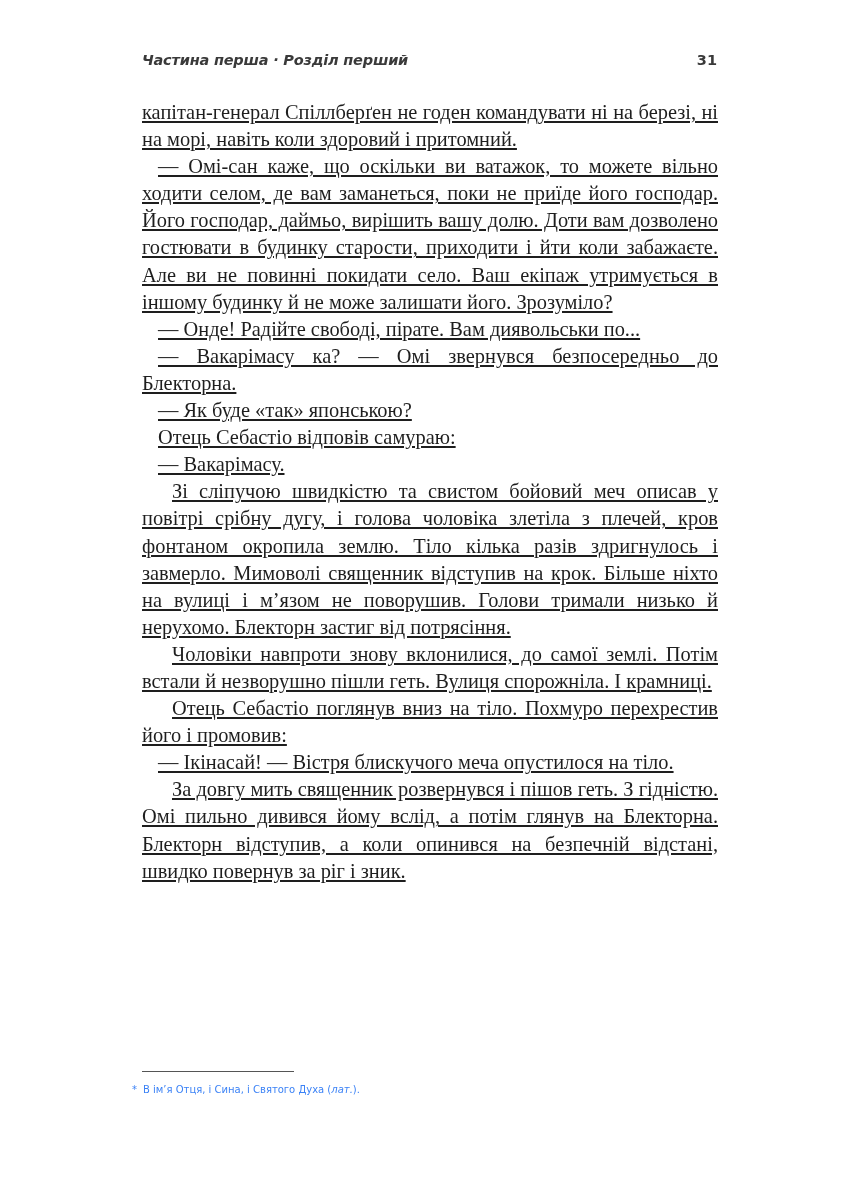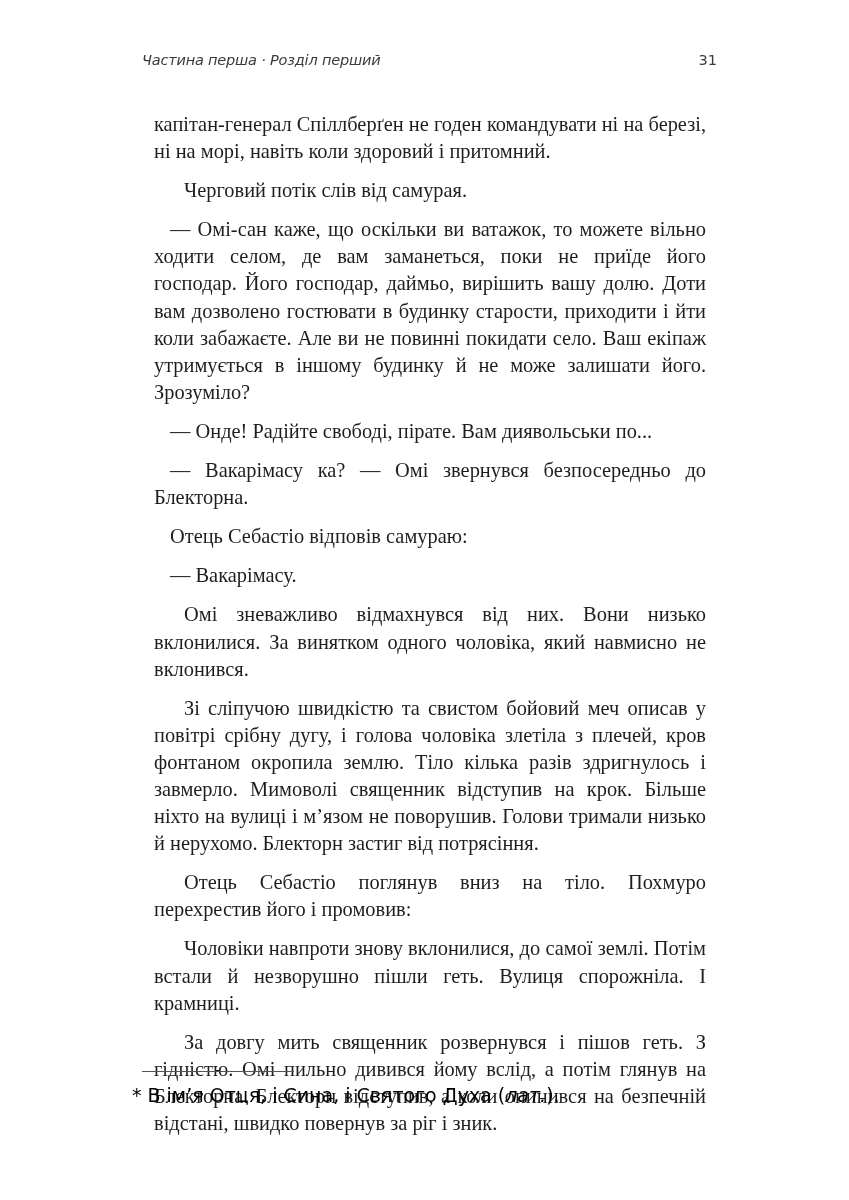--- a/index.html
+++ b/index.html
@@ -7,66 +7,66 @@
     width: 849px; height: 1200px;
     background: #ffffff;
     color: #1e1e1e;
     position: relative;
     overflow: hidden;
   }
   .running-head {
     position: absolute; left: 142px; top: 52px; width: 575px;
     display: flex; justify-content: space-between; align-items: center;
     font-family: "DejaVu Sans", sans-serif;
-    font-size: 14.5px; color: #3a3a3a;
+    font-size: 14.5px; color: #3a3a3a; font-weight: bold;
   }
   .running-head .section { font-style: italic; letter-spacing: -0.2px; }
   .running-head .page-num { font-style: normal; }
   .body-text {
     position: absolute; left: 142px; top: 99px; width: 576px;
     font-family: "Liberation Serif", serif;
     font-size: 20.4px; line-height: 27.1px;
     text-align: justify;
     hyphens: manual;
   }
-  .body-text p { margin: 12px; text-indent: 30px; }
+  .body-text p { margin: 0; text-indent: 30px; text-decoration: underline; }
   .body-text p.noindent { text-indent: 0; }
   .body-text p.dialog { text-indent: 16px; }
   .latin { font-style: italic; }
   .footnote-rule {
     position: absolute; left: 142px; top: 1071px; width: 152px; height: 0;
     border-top: 1px solid #555;
   }
   .footnote {
     position: absolute; left: 132px; top: 1084px; width: 580px;
     font-family: "DejaVu Sans", sans-serif;
-    font-size: 19px; color: #000000;
+    font-size: 10px; color: #3b82f6;
   }
   .footnote .mark { margin-right: 6px; }
   .footnote .abbr { font-style: italic; }
 </style>
 </head>
 <body>
 
 <div class="running-head">
   <span class="section">Частина перша · Розділ перший</span>
   <span class="page-num">31</span>
 </div>
 
 <div class="body-text">
   <p class="noindent">капітан-генерал Спіллберґен не годен командувати ні на березі, ні на морі, навіть коли здоровий і притомний.</p>
-  <p>Черговий потік слів від самурая.</p>
   <p class="dialog">— Омі-сан каже, що оскільки ви ватажок, то можете вільно ходити селом, де вам заманеться, поки не приїде його господар. Його господар, даймьо, вирішить вашу долю. Доти вам дозволено гостювати в будинку старости, приходити і йти коли забажаєте. Але ви не повинні покидати село. Ваш екіпаж утримується в іншому будинку й не може залишати його. Зрозуміло?</p>
   <p class="dialog">— Онде! Радійте свободі, пірате. Вам диявольськи по...</p>
   <p class="dialog">— Вакарімасу ка? — Омі звернувся безпосередньо до Блекторна.</p>
+  <p class="dialog">— Як буде «так» японською?</p>
   <p class="dialog">Отець Себастіо відповів самураю:</p>
   <p class="dialog">— Вакарімасу.</p>
-  <p>Омі зневажливо відмахнувся від них. Вони низько вклонилися. За винятком одного чоловіка, який навмисно не вклонився.</p>
   <p>Зі сліпучою швидкістю та свистом бойовий меч описав у повітрі срібну дугу, і голова чоловіка злетіла з плечей, кров фонтаном окропила землю. Тіло кілька разів здригнулось і завмерло. Мимоволі священник відступив на крок. Більше ніхто на вулиці і м’язом не поворушив. Голови тримали низько й нерухомо. Блекторн застиг від потрясіння.</p>
+  <p>Чоловіки навпроти знову вклонилися, до самої землі. Потім встали й незворушно пішли геть. Вулиця спорожніла. І крамниці.</p>
   <p>Отець Себастіо поглянув вниз на тіло. Похмуро перехрестив його і промовив:</p>
-  <p>Чоловіки навпроти знову вклонилися, до самої землі. Потім встали й незворушно пішли геть. Вулиця спорожніла. І крамниці.</p>
+  <p class="dialog">— Ікінасай! — Вістря блискучого меча опустилося на тіло.</p>
   <p>За довгу мить священник розвернувся і пішов геть. З гідністю. Омі пильно дивився йому вслід, а потім глянув на Блекторна. Блекторн відступив, а коли опинився на безпечній відстані, швидко повернув за ріг і зник.</p>
 </div>
 
 <div class="footnote-rule"></div>
 <div class="footnote">
   <span class="mark">*</span><span>В ім’я Отця, і Сина, і Святого Духа (</span><span class="abbr">лат.</span><span>).</span>
 </div>
 
 </body></html>

